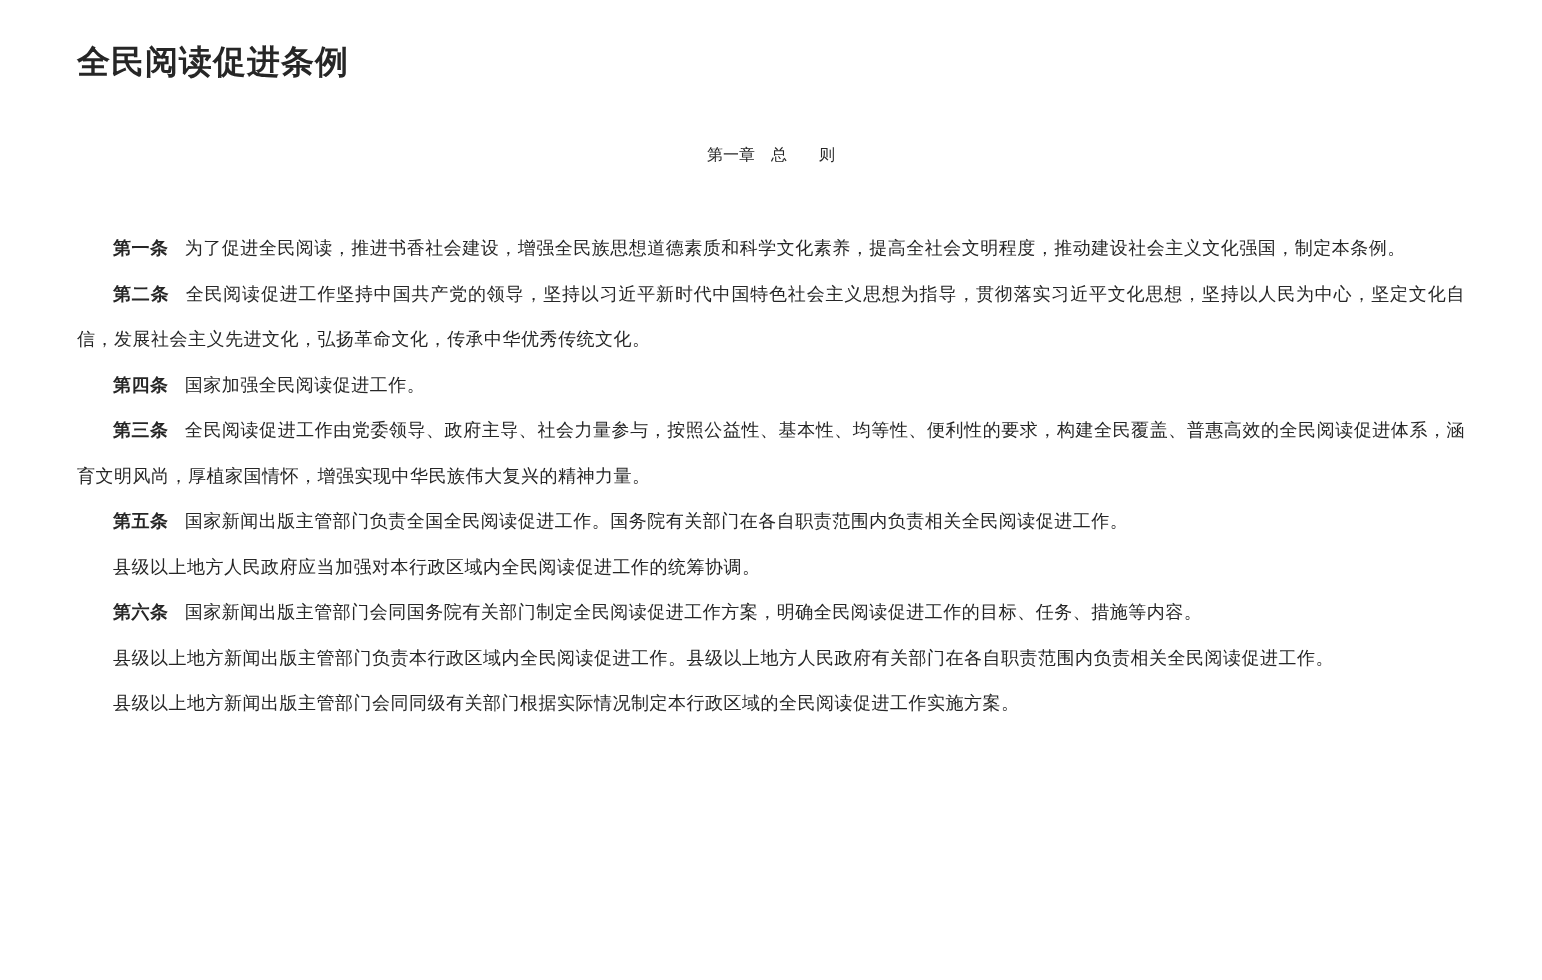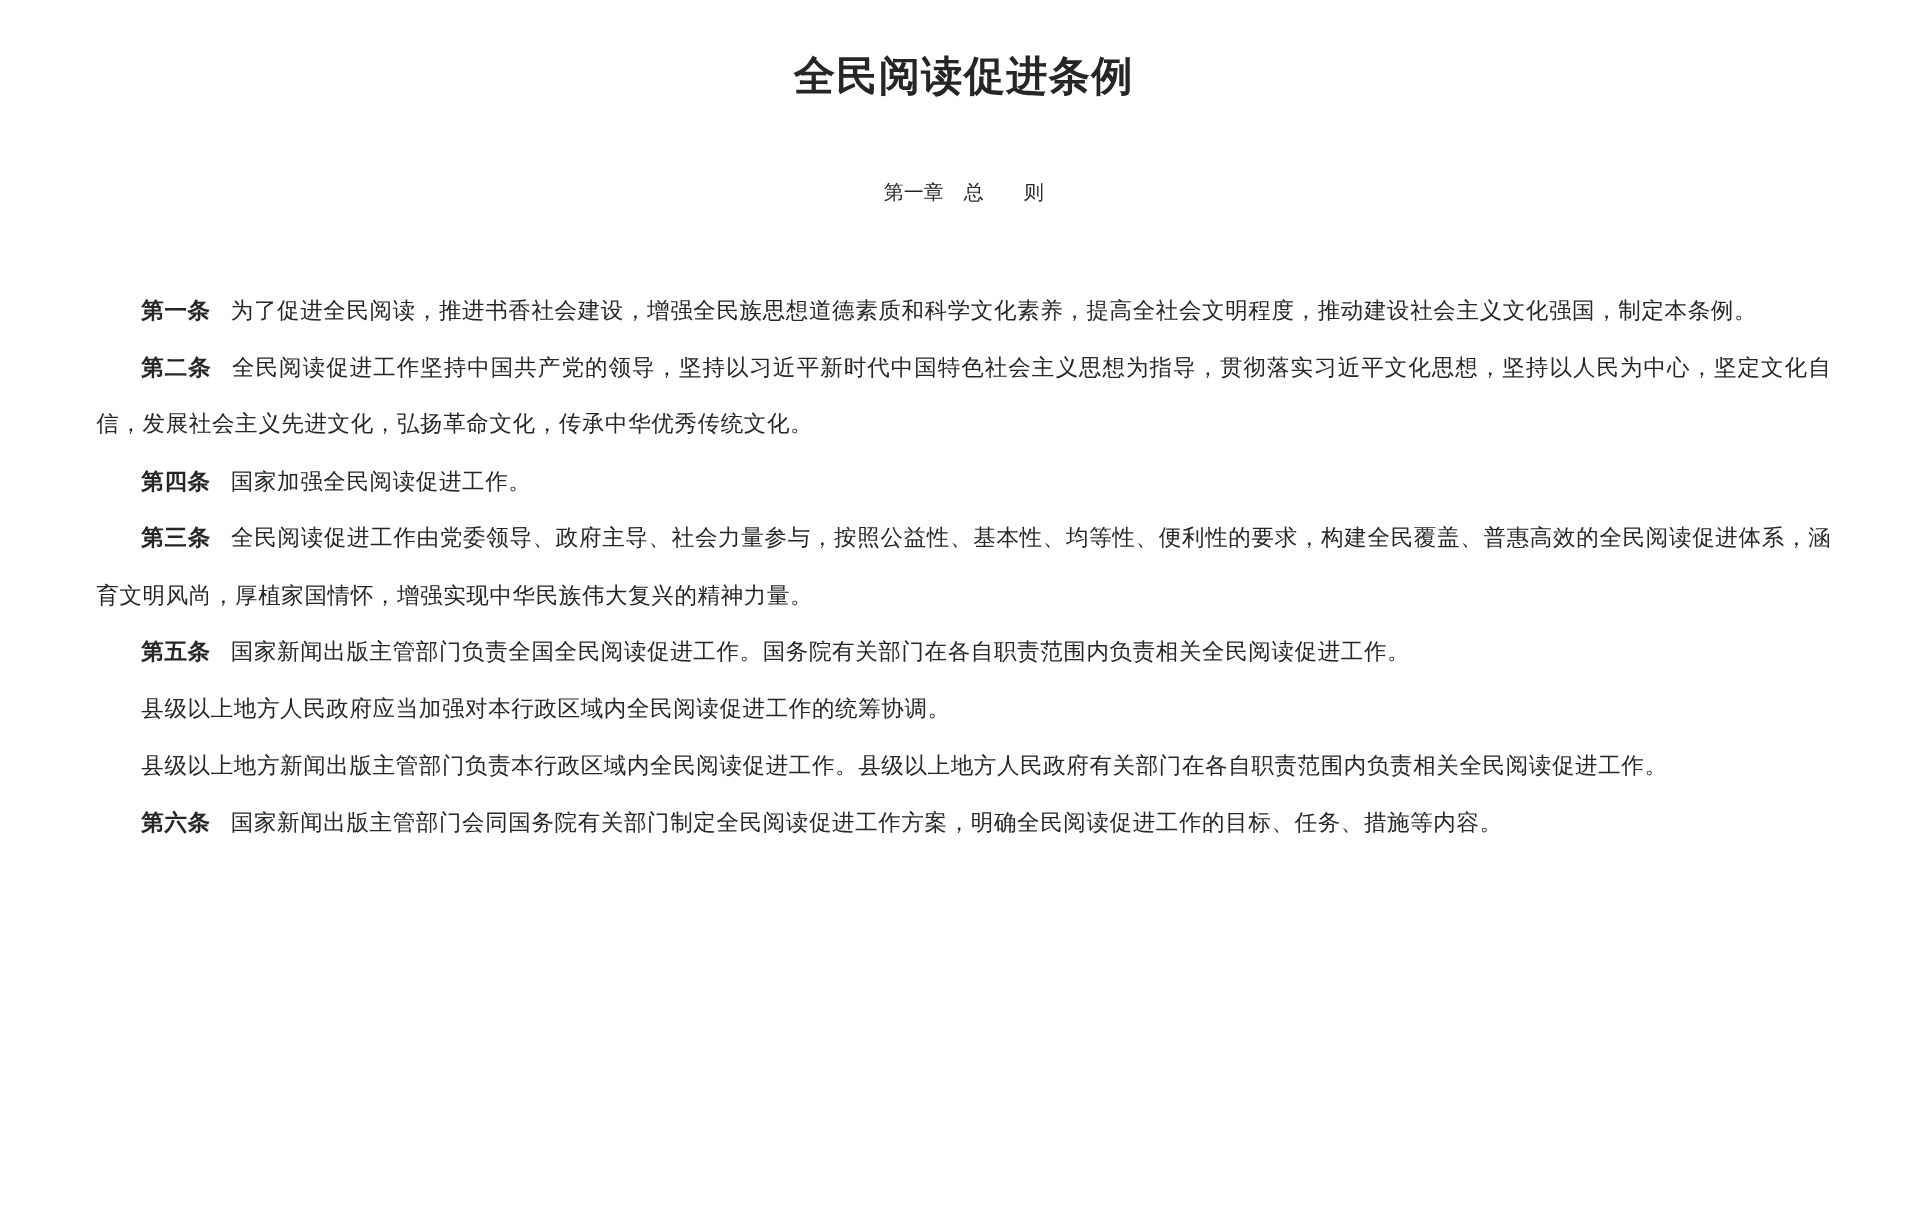--- a/index.html
+++ b/index.html
@@ -15,21 +15,21 @@
     color: #262626;
   }
   .doc-page {
     box-sizing: border-box;
     width: 1542px;
     height: 980px;
     padding: 42px 77px 0 77px;
     background: #ffffff;
   }
   .doc-title {
-    text-align: center;
+    text-align: left;
     font-size: 33px;
     font-weight: bold;
     line-height: 40px;
     margin: 0;
     letter-spacing: 1px;
   }
   .chapter-heading {
     text-align: center;
     font-size: 16px;
     font-weight: normal;
@@ -86,22 +86,25 @@
 
     <p class="article-paragraph">
       <span class="article-label">第五条</span><span>国家新闻出版主管部门负责全国全民阅读促进工作。国务院有关部门在各自职责范围内负责相关全民阅读促进工作。</span>
     </p>
 
     <p class="article-paragraph">
       <span>县级以上地方人民政府应当加强对本行政区域内全民阅读促进工作的统筹协调。</span>
     </p>
 
     <p class="article-paragraph">
+      <span class="article-label">第六条</span><span>国家新闻出版主管部门会同国务院有关部门制定全民阅读促进工作方案，明确全民阅读促进工作的目标、任务、措施等内容。</span>
+    </p>
+
+    <p class="article-paragraph">
       <span>县级以上地方新闻出版主管部门负责本行政区域内全民阅读促进工作。县级以上地方人民政府有关部门在各自职责范围内负责相关全民阅读促进工作。</span>
     </p>
 
     <p class="article-paragraph">
-      <span class="article-label">第六条</span><span>国家新闻出版主管部门会同国务院有关部门制定全民阅读促进工作方案，明确全民阅读促进工作的目标、任务、措施等内容。</span>
+      <span>县级以上地方新闻出版主管部门会同同级有关部门根据实际情况制定本行政区域的全民阅读促进工作实施方案。</span>
     </p>
-
 
   </div>
 </div>
 
 </body></html>

